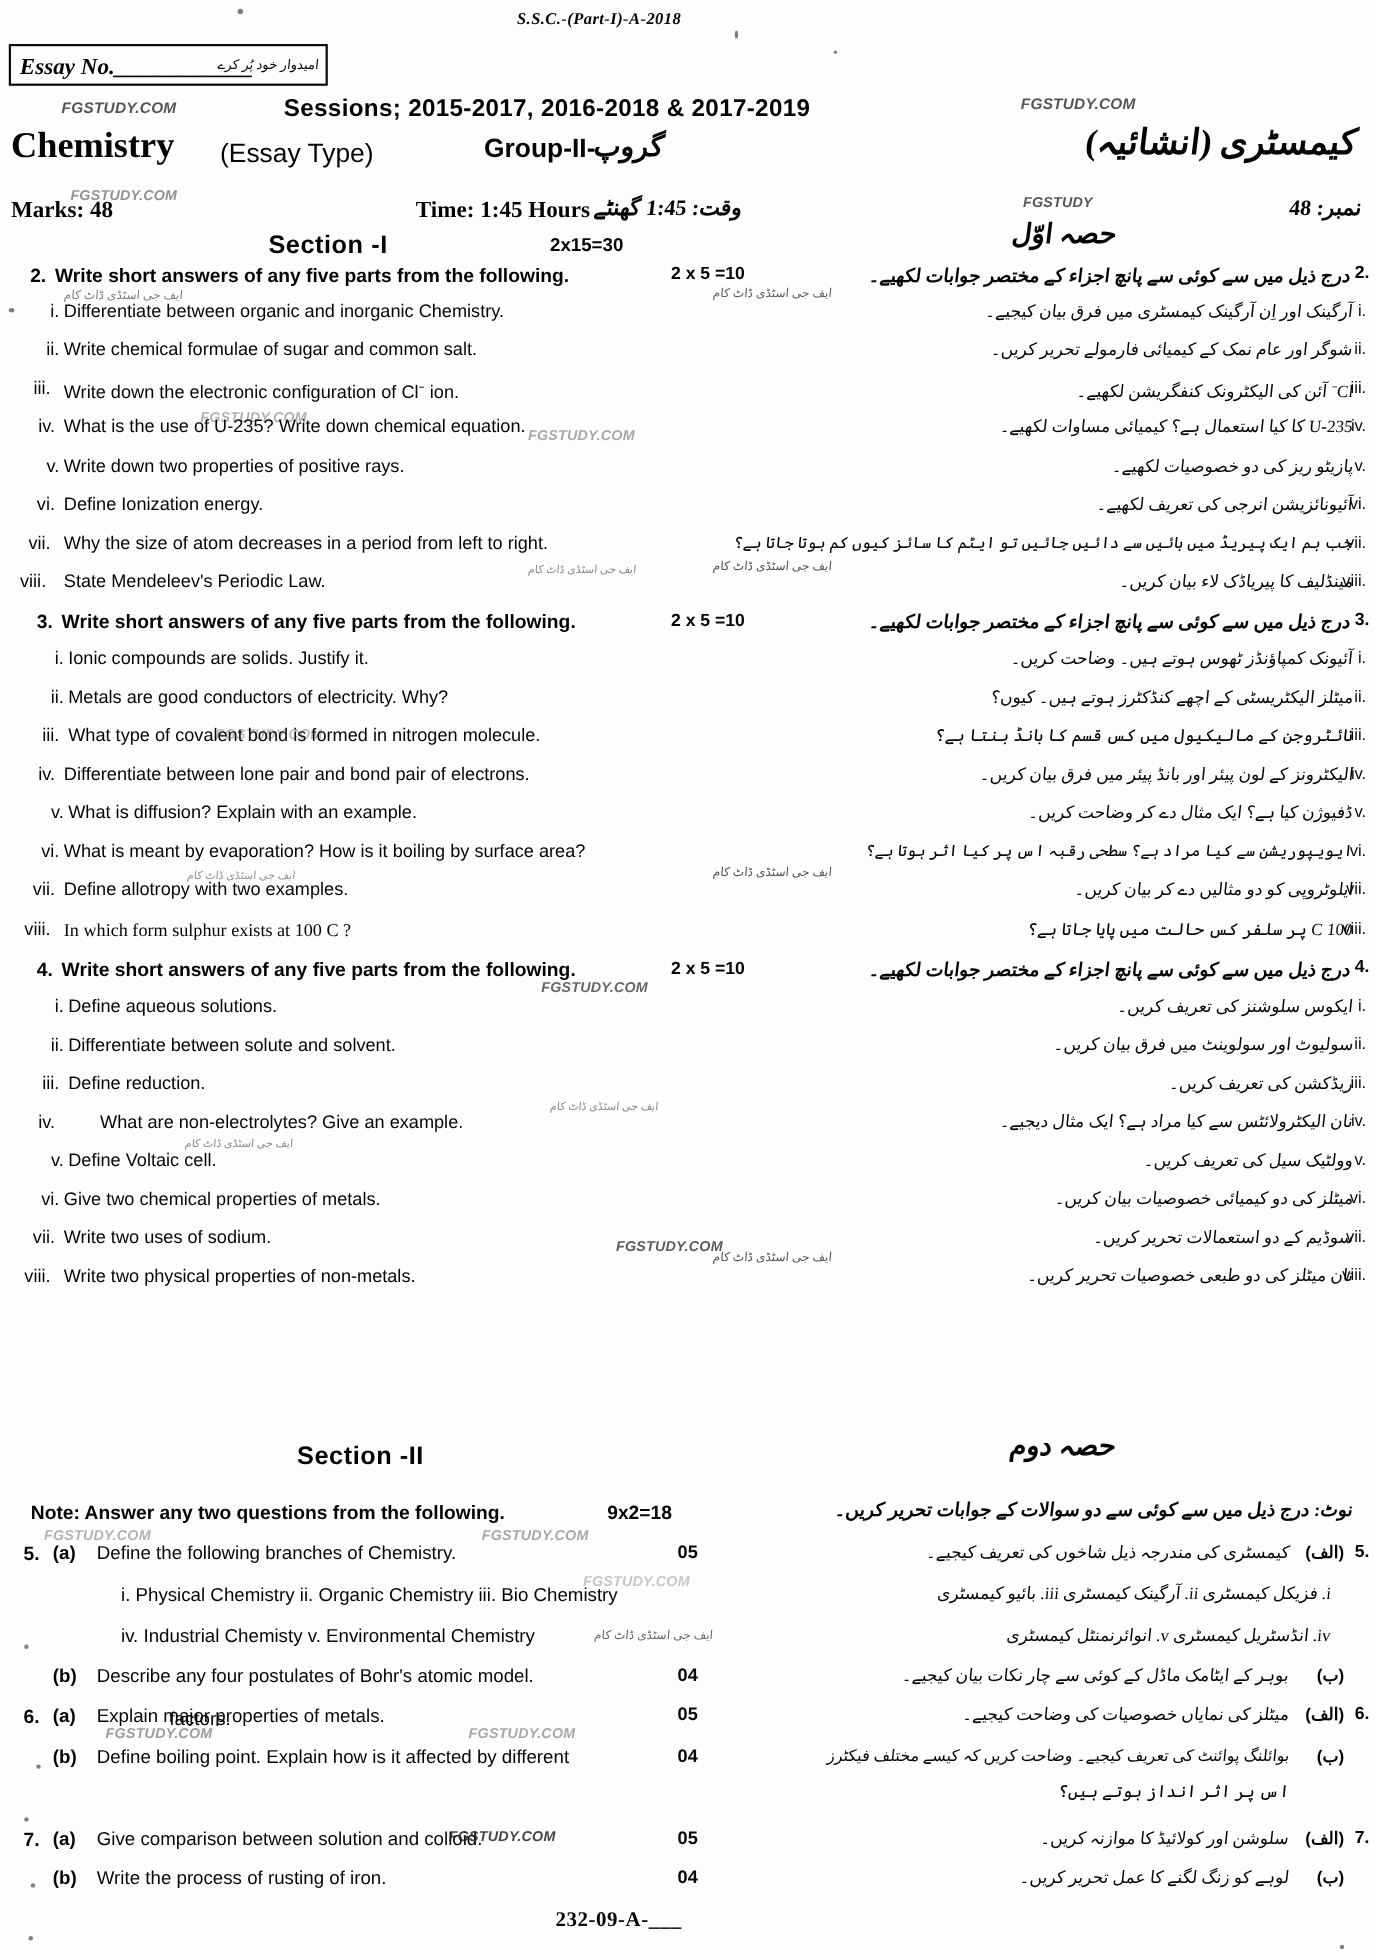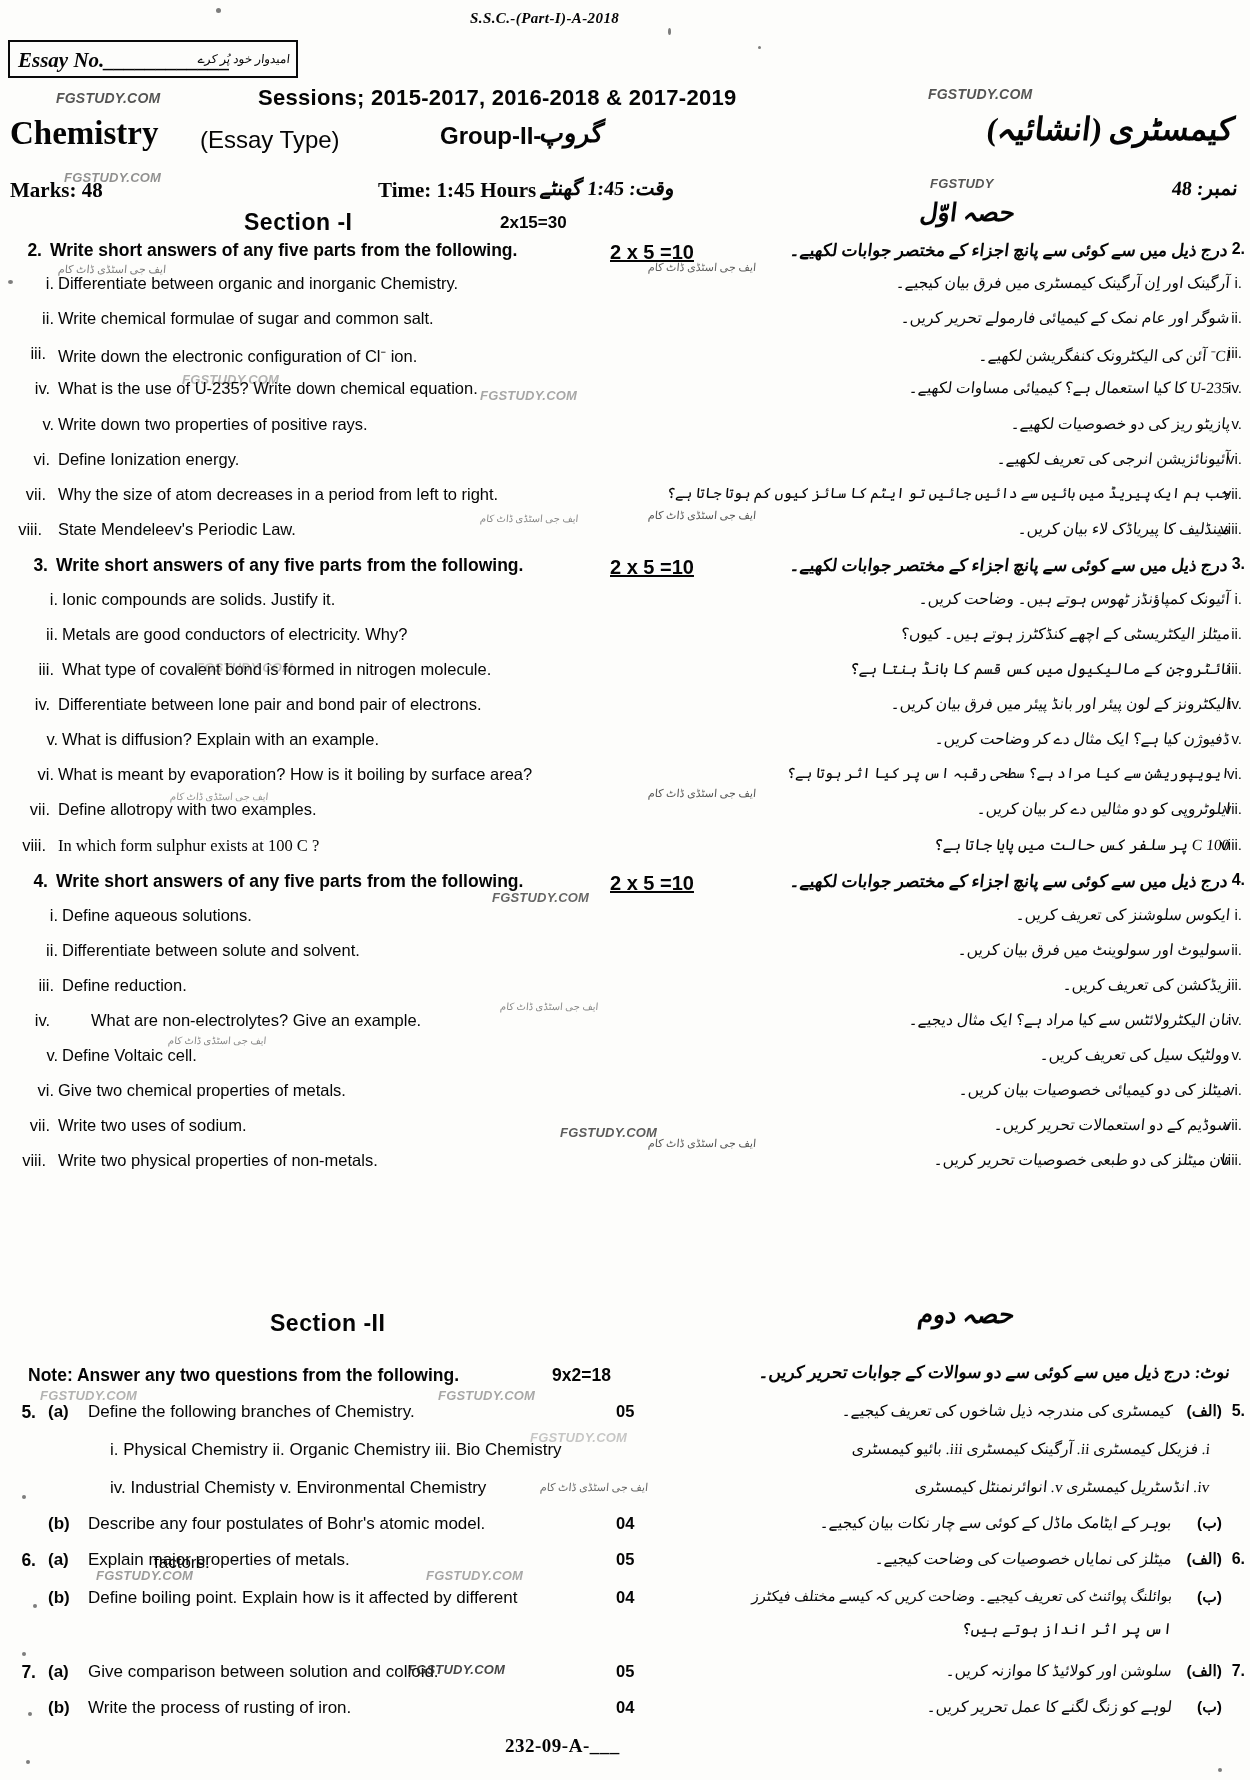--- a/index.html
+++ b/index.html
@@ -133,23 +133,22 @@
   }
   .q-num{
     position:absolute;font-size:17.5px;font-weight:bold;
     text-align:right;width:26px;
   }
   .q-en{
     position:absolute;font-size:17.5px;font-weight:bold;
     white-space:nowrap;
   }
   .q-marks{
-    position:absolute;font-size:20px;font-weight:bold;
+    position:absolute;font-size:16px;font-weight:bold;
     white-space:nowrap;
-    text-decoration:underline;
   }
   .q-ur{
     position:absolute;right:22px;
     font-family:"Liberation Serif", serif;
     direction:rtl;font-size:17px;font-weight:bold;
     white-space:nowrap;transform:skewX(-7deg);
   }
   .q-ur-num{
     position:absolute;font-size:16px;font-weight:bold;
   }

